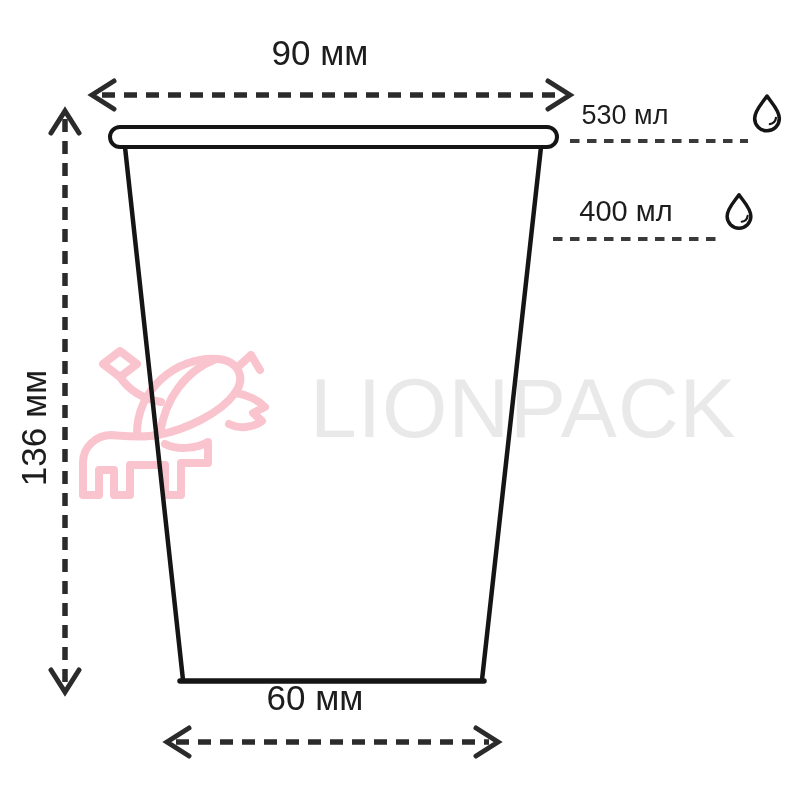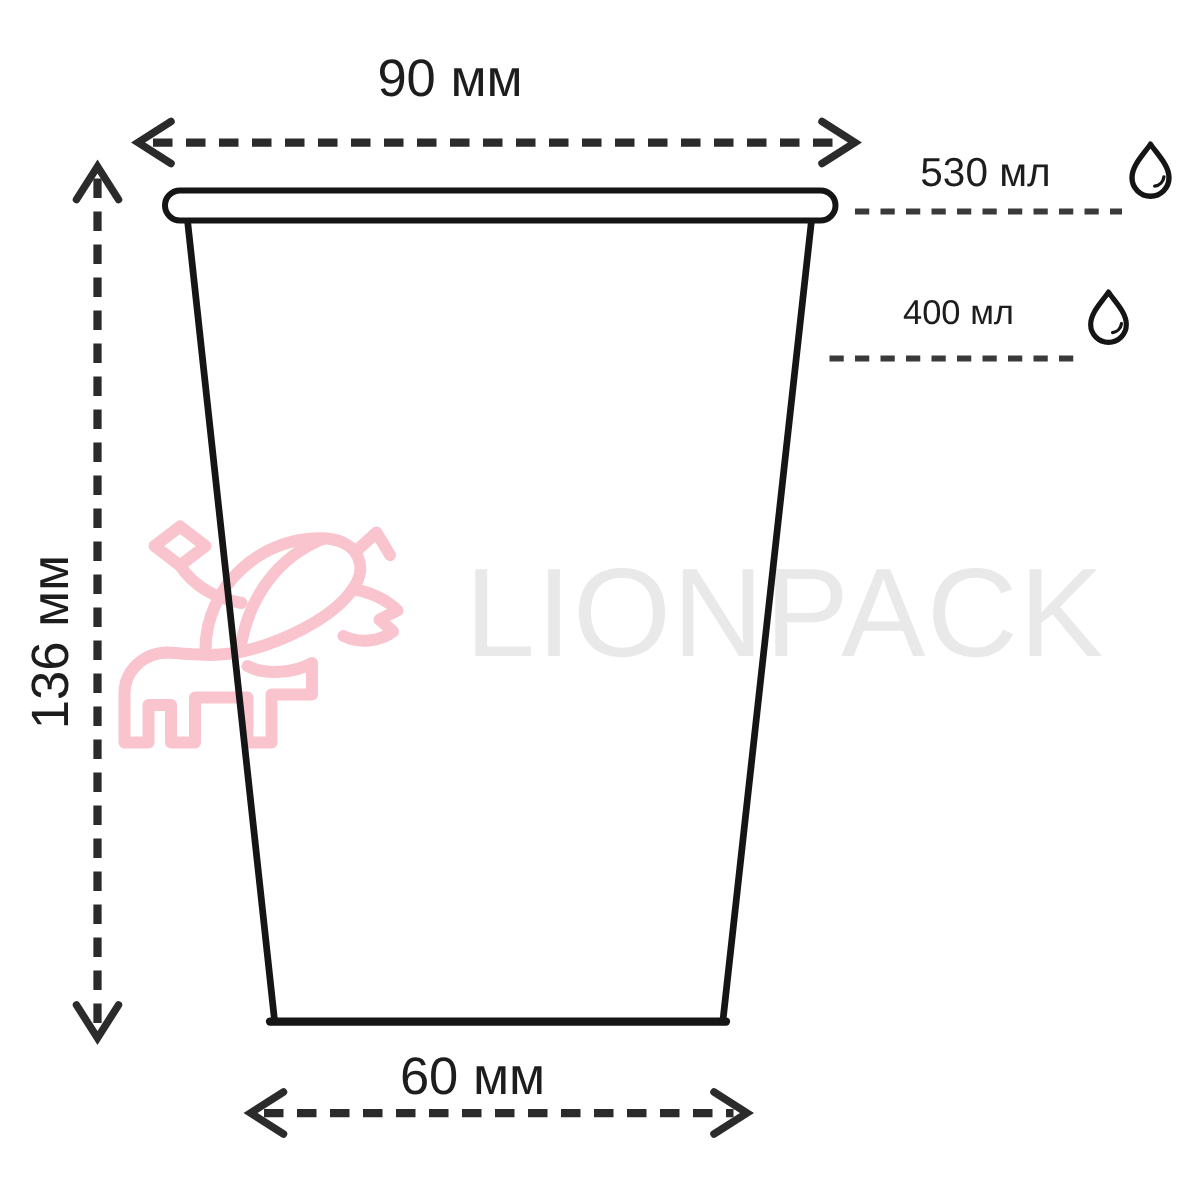--- a/index.html
+++ b/index.html
@@ -22,25 +22,25 @@
   .cupline{stroke:var(--line); fill:none; stroke-linecap:round;}
   .cuprim{stroke:var(--line); fill:#ffffff;}
   .dashmain{stroke:var(--dash); stroke-width:5.5; stroke-dasharray:13 9; fill:none;}
   .arrowhead{stroke:var(--dash); stroke-width:5; fill:none; stroke-linecap:round; stroke-linejoin:miter;}
   .levelline{stroke:var(--level); stroke-width:4; stroke-dasharray:9.5 7.5; fill:none;}
   .lion{stroke:var(--pink); stroke-width:8; fill:none; stroke-linecap:round; stroke-linejoin:round;}
   .drop-body{fill:#ffffff; stroke:var(--line); stroke-width:3.2; stroke-linejoin:round;}
   .drop-shine{fill:none; stroke:var(--line); stroke-width:2; stroke-linecap:round;}
   
   .lbl{position:absolute; z-index:3; color:var(--ink); text-align:center; line-height:1.05; white-space:nowrap;}
-  .lbl-top    {left:220px; top:35px;  width:160px; font-size:35px;}
-  .lbl-530    {left:577px; top:101px; width:160px; font-size:27px;}
-  .lbl-400    {left:559px; top:196px; width:160px; font-size:23px;}
+  .lbl-top    {left:240px; top:35px;  width:160px; font-size:35px;}
+  .lbl-530    {left:545px; top:101px; width:160px; font-size:27px;}
+  .lbl-400    {left:546px; top:196px; width:160px; font-size:29px;}
   .lbl-height {left:-45px; top:409px; width:160px; height:38px; font-size:35px; transform:rotate(-90deg);}
-  .lbl-bottom {left:235px; top:700px; width:160px; font-size:35px;}
+  .lbl-bottom {left:235px; top:680px; width:160px; font-size:35px;}
 </style>
 </head>
 <body>
 
 <div id="canvas">
 
   <div class="wm-text">LIONPACK</div>
 
   <svg class="diagram" width="800" height="800" viewBox="0 0 800 800">
 

